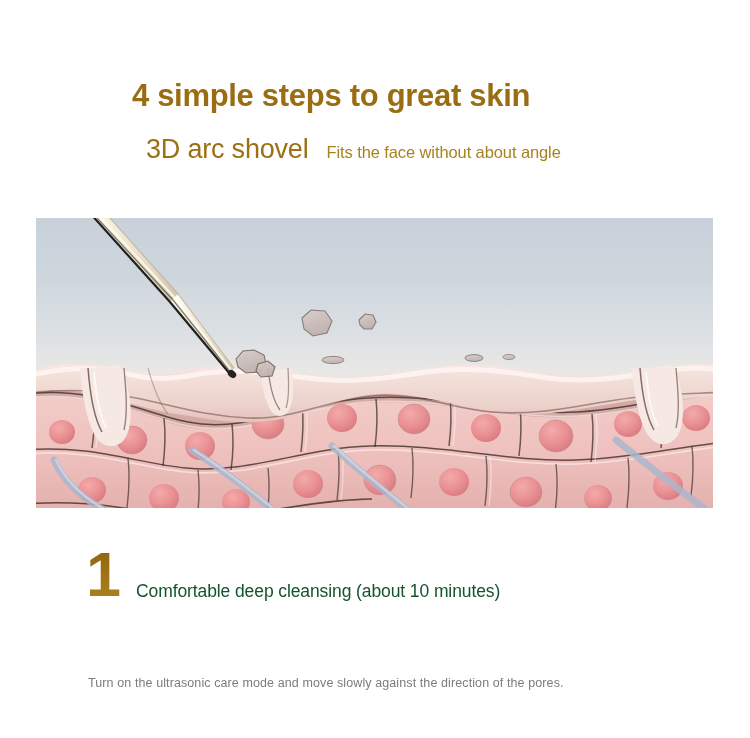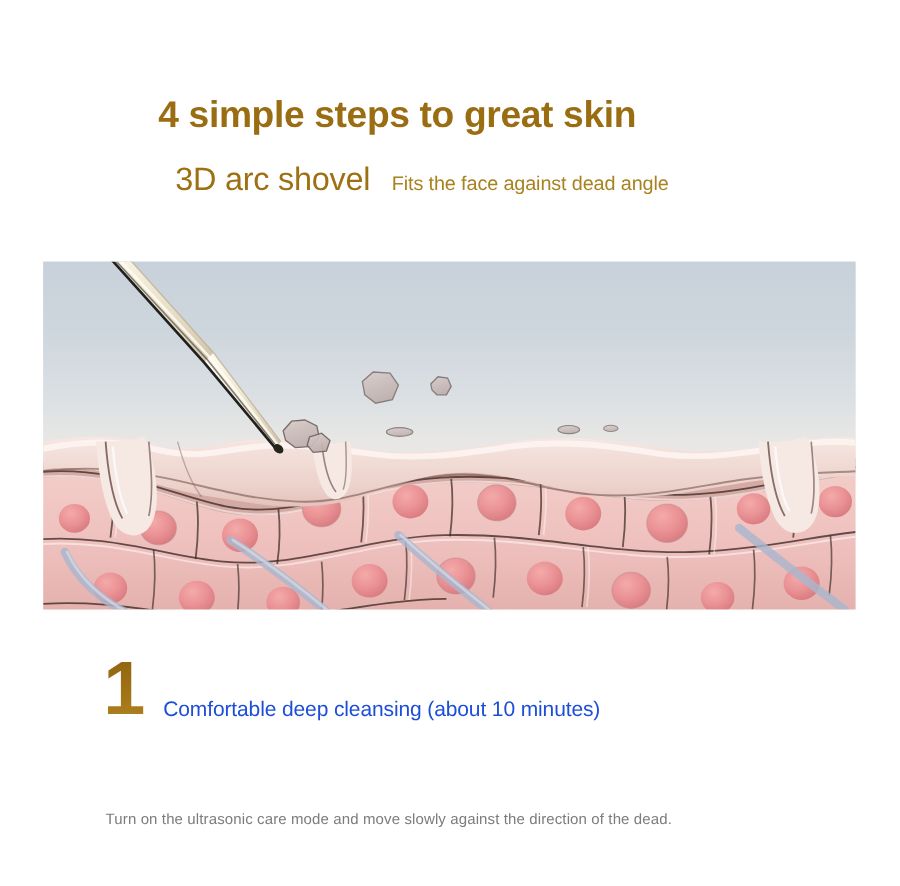--- a/index.html
+++ b/index.html
@@ -96,21 +96,21 @@
     -webkit-text-fill-color: transparent;
   }
 
   .step-caption {
     position: absolute;
     left: 136px;
     top: 581px;
     font-size: 17.5px;
     font-weight: 400;
     letter-spacing: -0.1px;
-    color: #1d4ed8;
+    color: #14532d;
     white-space: nowrap;
   }
 
   .body-line {
     position: absolute;
     color: #7c7c7c;
     white-space: nowrap;
     letter-spacing: 0.1px;
   }
   .body-line-1 {
@@ -126,21 +126,21 @@
 </style>
 </head>
 <body>
 
 <div class="page">
 
   <div class="main-title">4 simple steps to great skin</div>
 
   <div class="sub-row">
     <div class="sub-heading">3D arc shovel</div>
-    <div class="sub-tagline">Fits the face against dead angle</div>
+    <div class="sub-tagline">Fits the face without about angle</div>
   </div>
 
   <div class="illustration">
     <svg viewBox="0 0 677 290" preserveAspectRatio="none">
       <defs>
         <linearGradient id="bgGrad" x1="0" y1="0" x2="0" y2="1">
           <stop offset="0%" stop-color="#c8d1da"></stop>
           <stop offset="20%" stop-color="#ced6dd"></stop>
           <stop offset="38%" stop-color="#dadfe3"></stop>
           <stop offset="52%" stop-color="#e8e7e5"></stop>
@@ -379,15 +379,15 @@
         </g>
       </g>
     </svg>
   </div>
 
   <div class="step-number">1</div>
 
   <div class="step-caption">Comfortable deep cleansing (about 10 minutes)</div>
 
 
-  <div class="body-line body-line-2">Turn on the ultrasonic care mode and move slowly against the direction of the dead.</div>
+  <div class="body-line body-line-2">Turn on the ultrasonic care mode and move slowly against the direction of the pores.</div>
 
 </div>
 
 </body></html>

